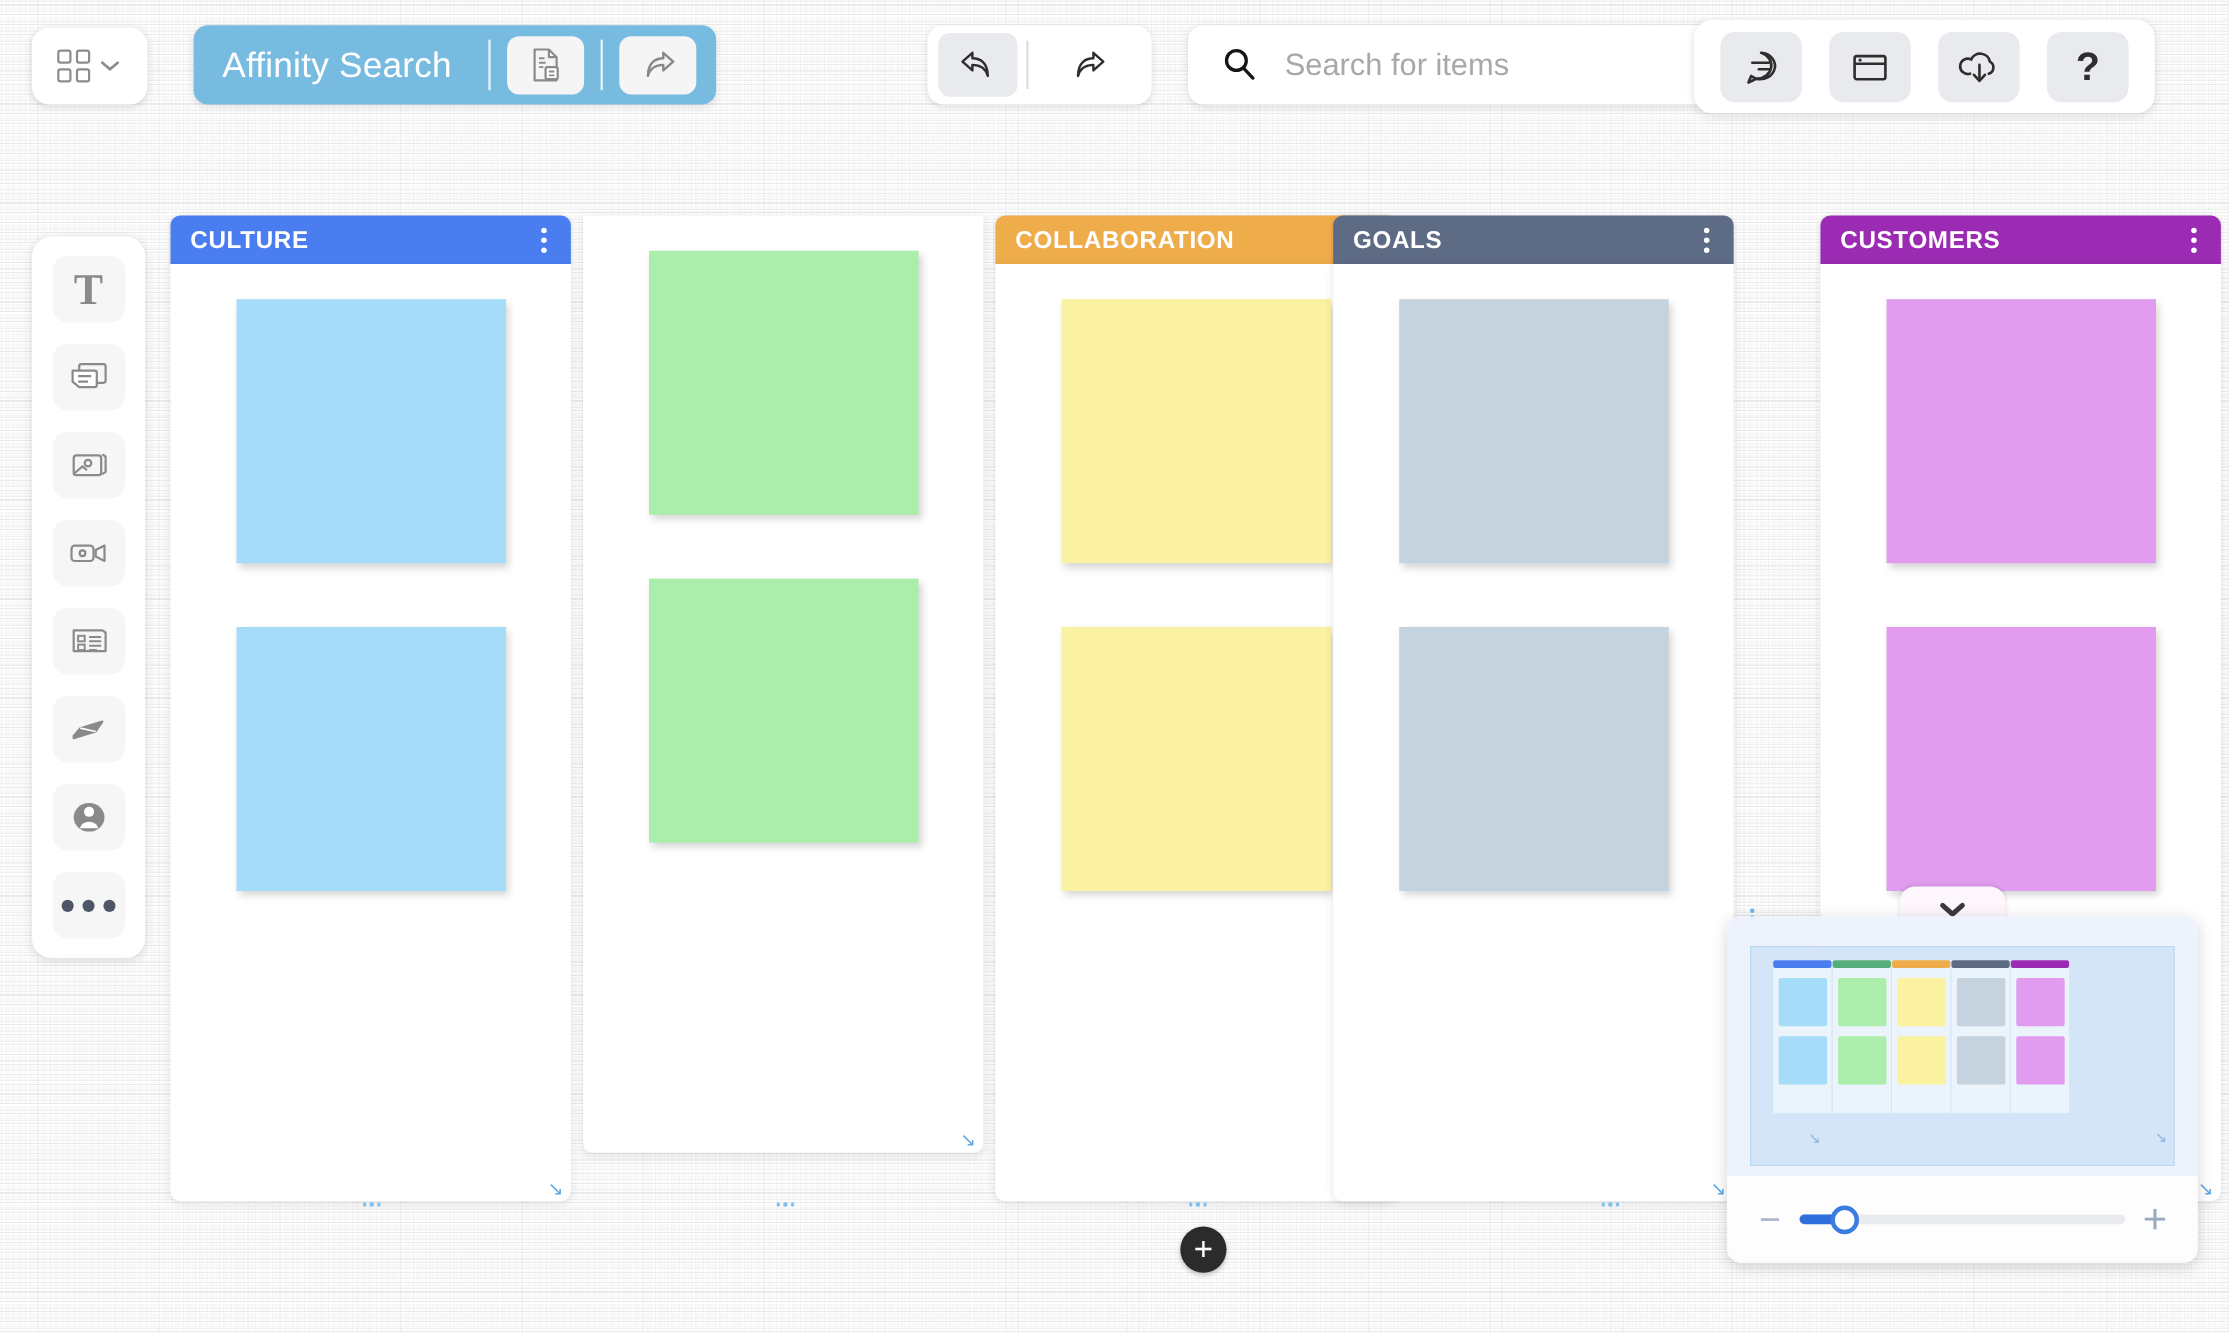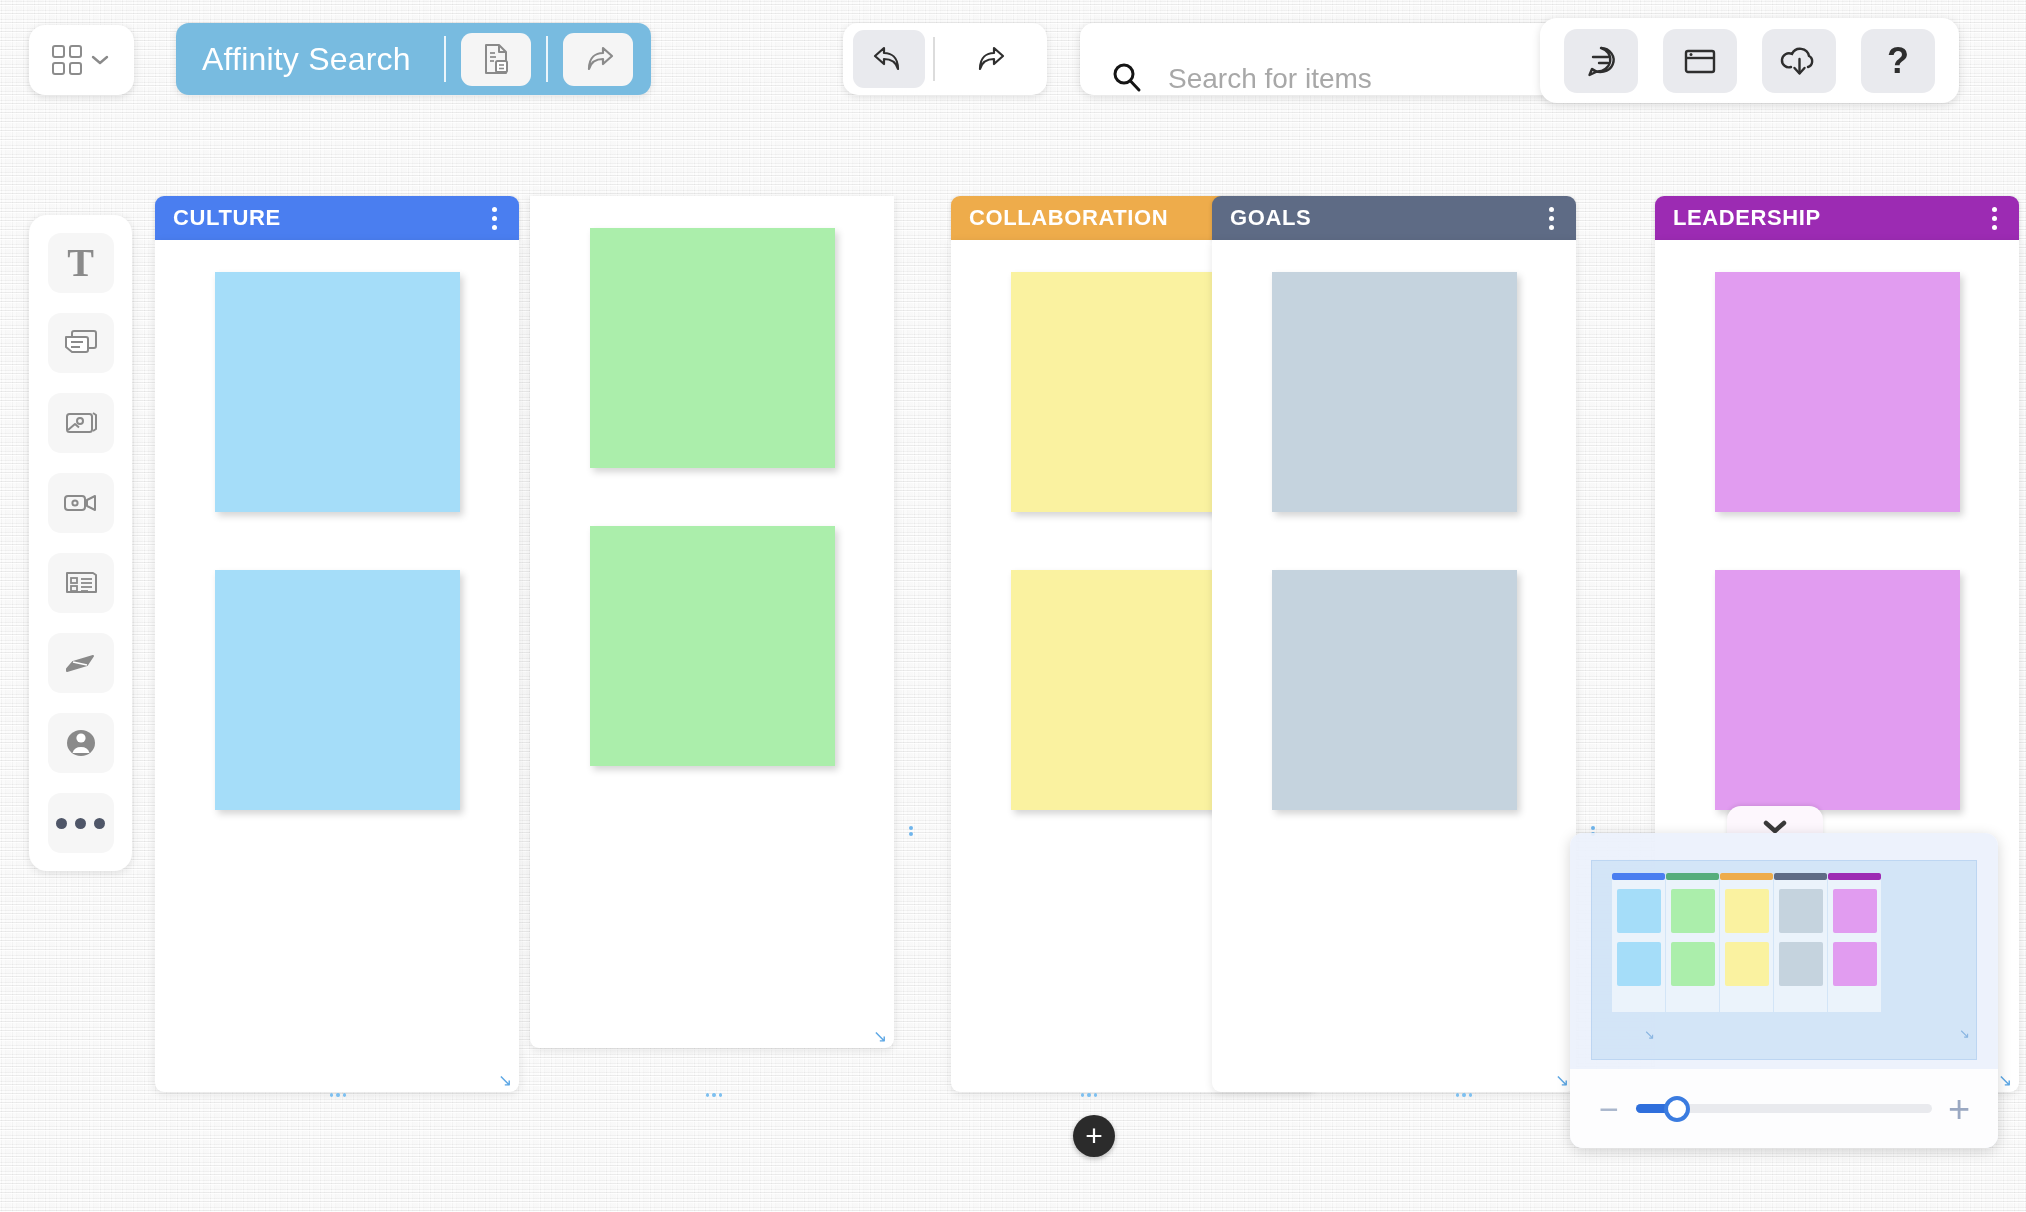--- a/index.html
+++ b/index.html
@@ -95,21 +95,21 @@
   .undo-btn.active { background: #e9eaee; }
   .undo-div { width: 2px; height: 44px; background: #dcdcdc; margin: 0 8px; }
 
   .search-bar {
     position: absolute;
     left: 1080px; top: 23px;
     width: 615px; height: 72px;
     background: #fff;
     border-radius: 14px;
     box-shadow: 0 2px 8px rgba(0,0,0,0.12);
-    display: flex; align-items: flex-end;
+    display: flex; align-items: center;
     padding: 0 22px 0 30px;
     cursor: text;
   }
   .search-input {
     flex: 1;
     border: none; outline: none;
     background: transparent;
     font-family: "Liberation Sans", sans-serif;
     font-size: 28px;
     color: #3b3b3b;
@@ -365,21 +365,21 @@
         <div class="note" style="background:#abeeab;"></div>
         <div class="note" style="background:#abeeab;"></div>
         <span class="resize-corner">↘</span>
       </div>
       <div class="col-gap-handle" style="left:376px;">
           <i></i>
           <i></i>
         </div>
     </div>
 
-    <div class="column" style="left:905px;margin-left:46px;">
+    <div class="column" style="left:905px;">
       <div class="col-head" style="background:#eeac4b;">
         <span class="col-title">COLLABORATION</span>
         <span class="kebab">
             <i></i>
             <i></i>
             <i></i>
           </span>
       </div>
       <div class="col-body">
         <div class="note" style="background:#faf2a0;"></div>
@@ -407,21 +407,21 @@
         <span class="resize-corner">↘</span>
       </div>
       <div class="col-gap-handle" style="left:376px;">
           <i></i>
           <i></i>
         </div>
     </div>
 
     <div class="column" style="left:1655px;">
       <div class="col-head" style="background:#9c2bb3;">
-        <span class="col-title">LEADERSHIP</span>
+        <span class="col-title">CUSTOMERS</span>
         <span class="kebab">
             <i></i>
             <i></i>
             <i></i>
           </span>
       </div>
       <div class="col-body">
         <div class="note" style="background:#e19cf0;"></div>
         <div class="note" style="background:#e19cf0;"></div>
         <span class="resize-corner">↘</span>

